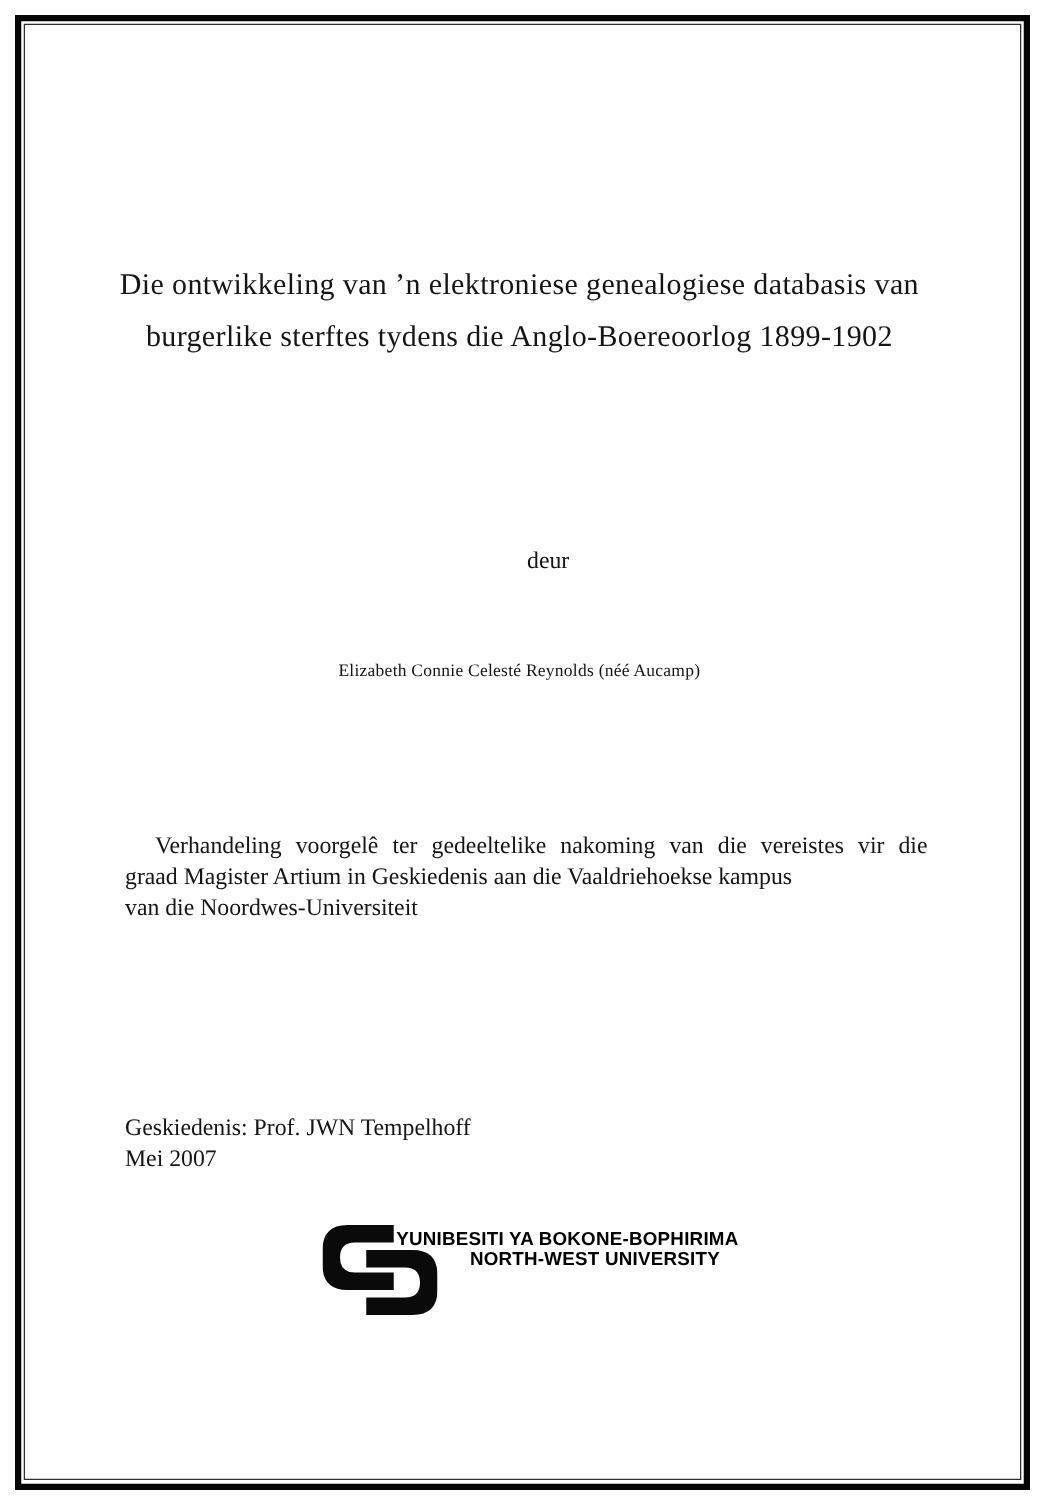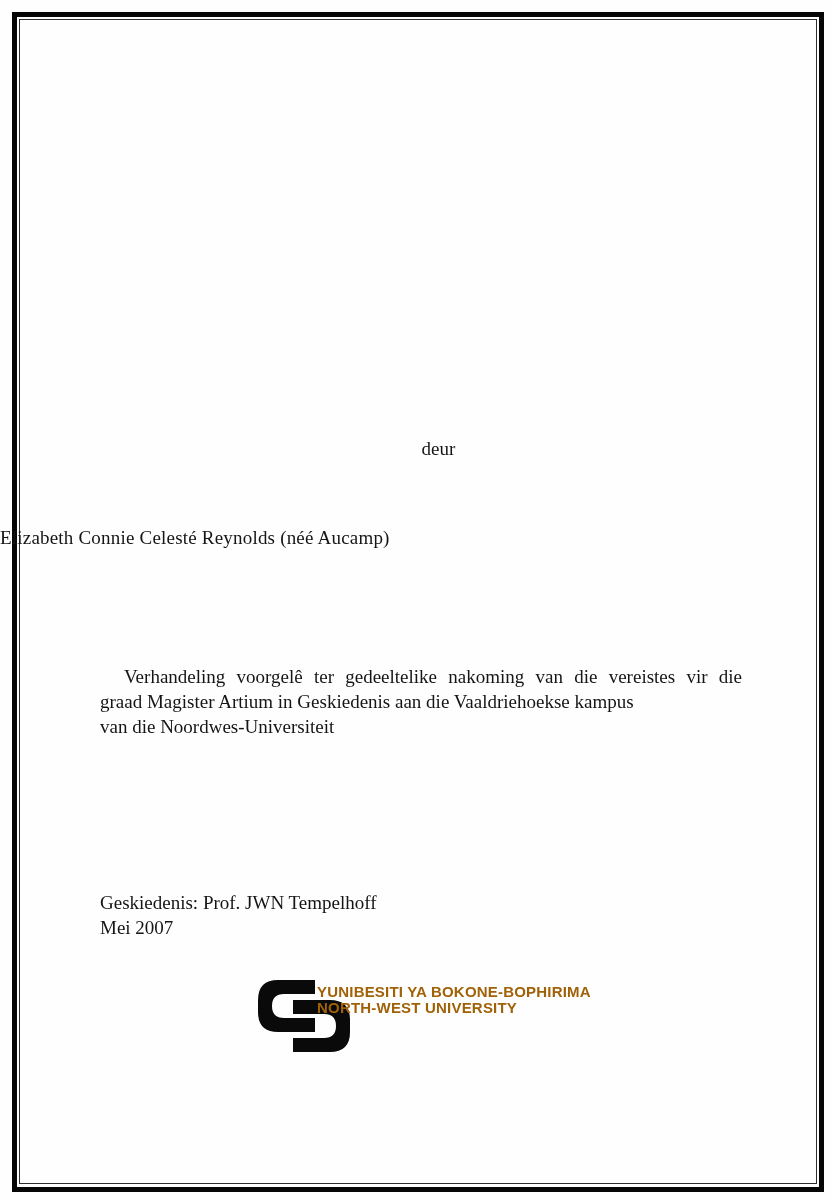--- a/index.html
+++ b/index.html
@@ -43,21 +43,22 @@
     top: 436px;
     text-align: center;
     font-size: 19px;
     line-height: 25px;
     padding-left: 46px;
   }
   .author {
     position: absolute;
     left: 0; right: 0;
     top: 525px;
-    font-size: 19px;
+    text-align: center;
+    font-size: 14px;
     line-height: 26px;
     letter-spacing: 0.2px;
   }
   .statement {
     position: absolute;
     left: 100px;
     width: 642px;
     top: 664px;
     font-size: 19px;
     line-height: 25px;
@@ -81,38 +82,42 @@
     left: 258px;
     top: 980px;
     width: 92px;
     height: 72px;
   }
   .logo-text {
     position: absolute;
     left: 317px;
     top: 984px;
     width: 259px;
-    text-align: left;
+    text-align: right;
     font-family: "Liberation Sans", sans-serif;
     font-size: 15px;
     font-weight: 600;
     line-height: 16px;
     letter-spacing: 0.2px;
-    color: #a16207;
+    color: #000000;
     white-space: nowrap;
   }
 </style>
 </head>
 <body>
 
 <div class="page">
 
   <div class="border-outer"></div>
   <div class="border-inner"></div>
 
+  <div class="title-block">
+    <div>Die ontwikkeling van ’n elektroniese genealogiese databasis van</div>
+    <div>burgerlike sterftes tydens die Anglo-Boereoorlog 1899-1902</div>
+  </div>
 
   <div class="byline">deur</div>
 
   <div class="author">Elizabeth Connie Celesté Reynolds (néé Aucamp)</div>
 
   <div class="statement">
     <div class="line-justified">Verhandeling voorgelê ter gedeeltelike nakoming van die vereistes vir die</div>
     <div><span>graad </span><span class="italic">Magister Artium</span><span> in Geskiedenis aan die Vaaldriehoekse kampus</span></div>
     <div>van die Noordwes-Universiteit</div>
   </div>

